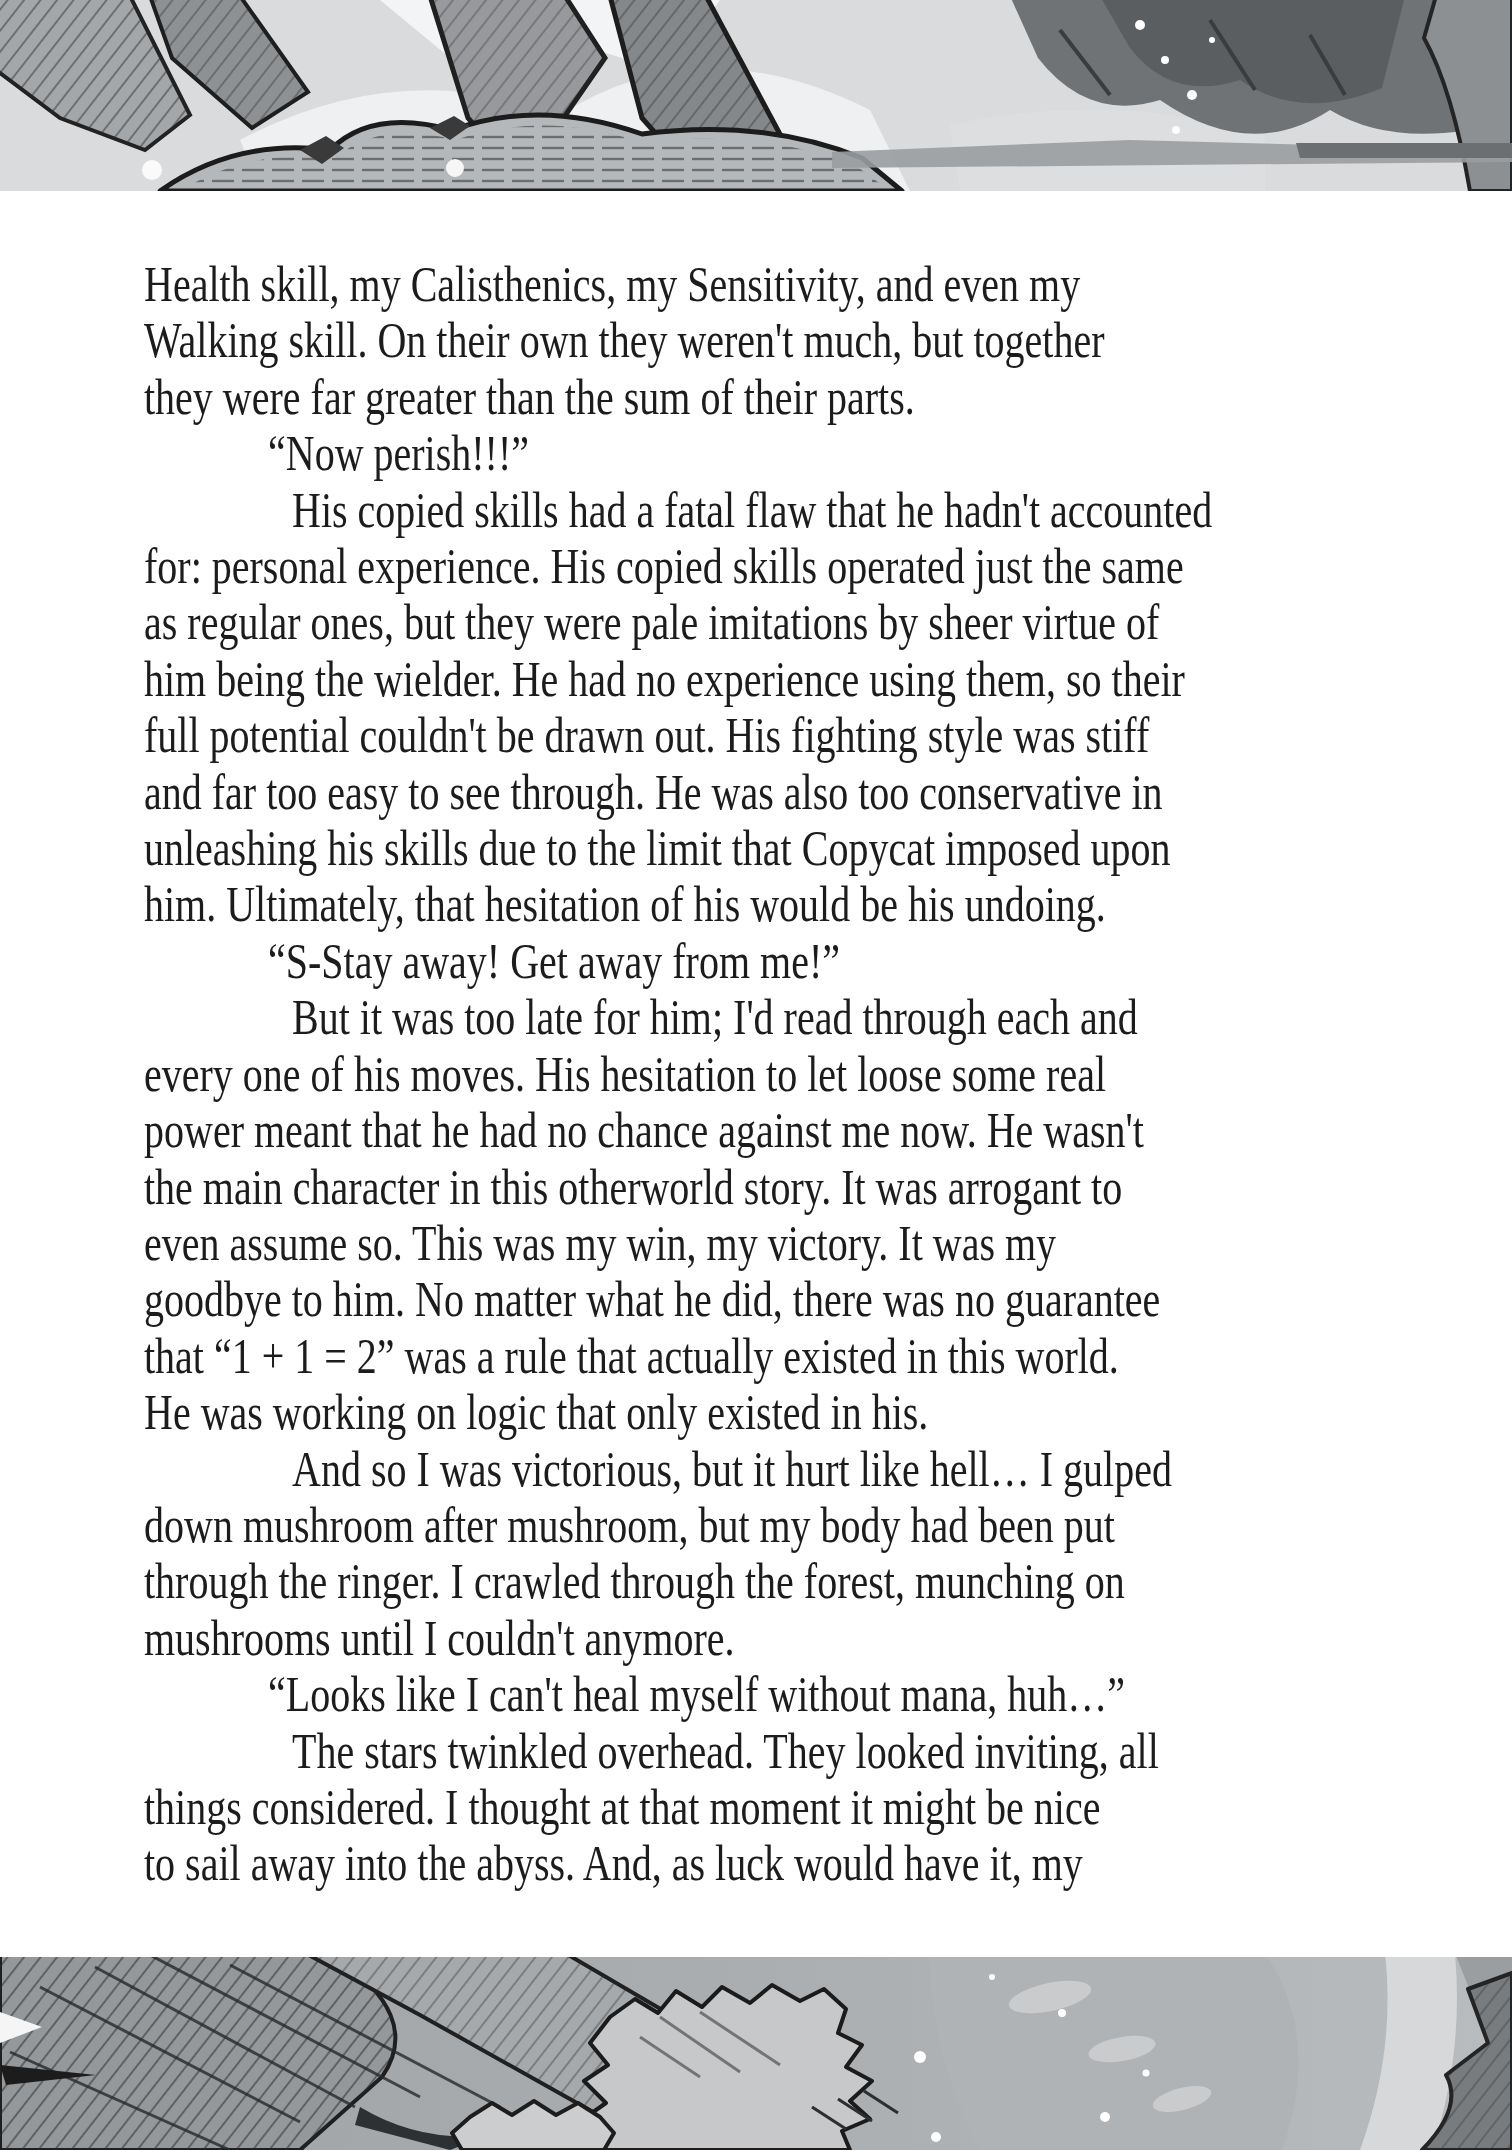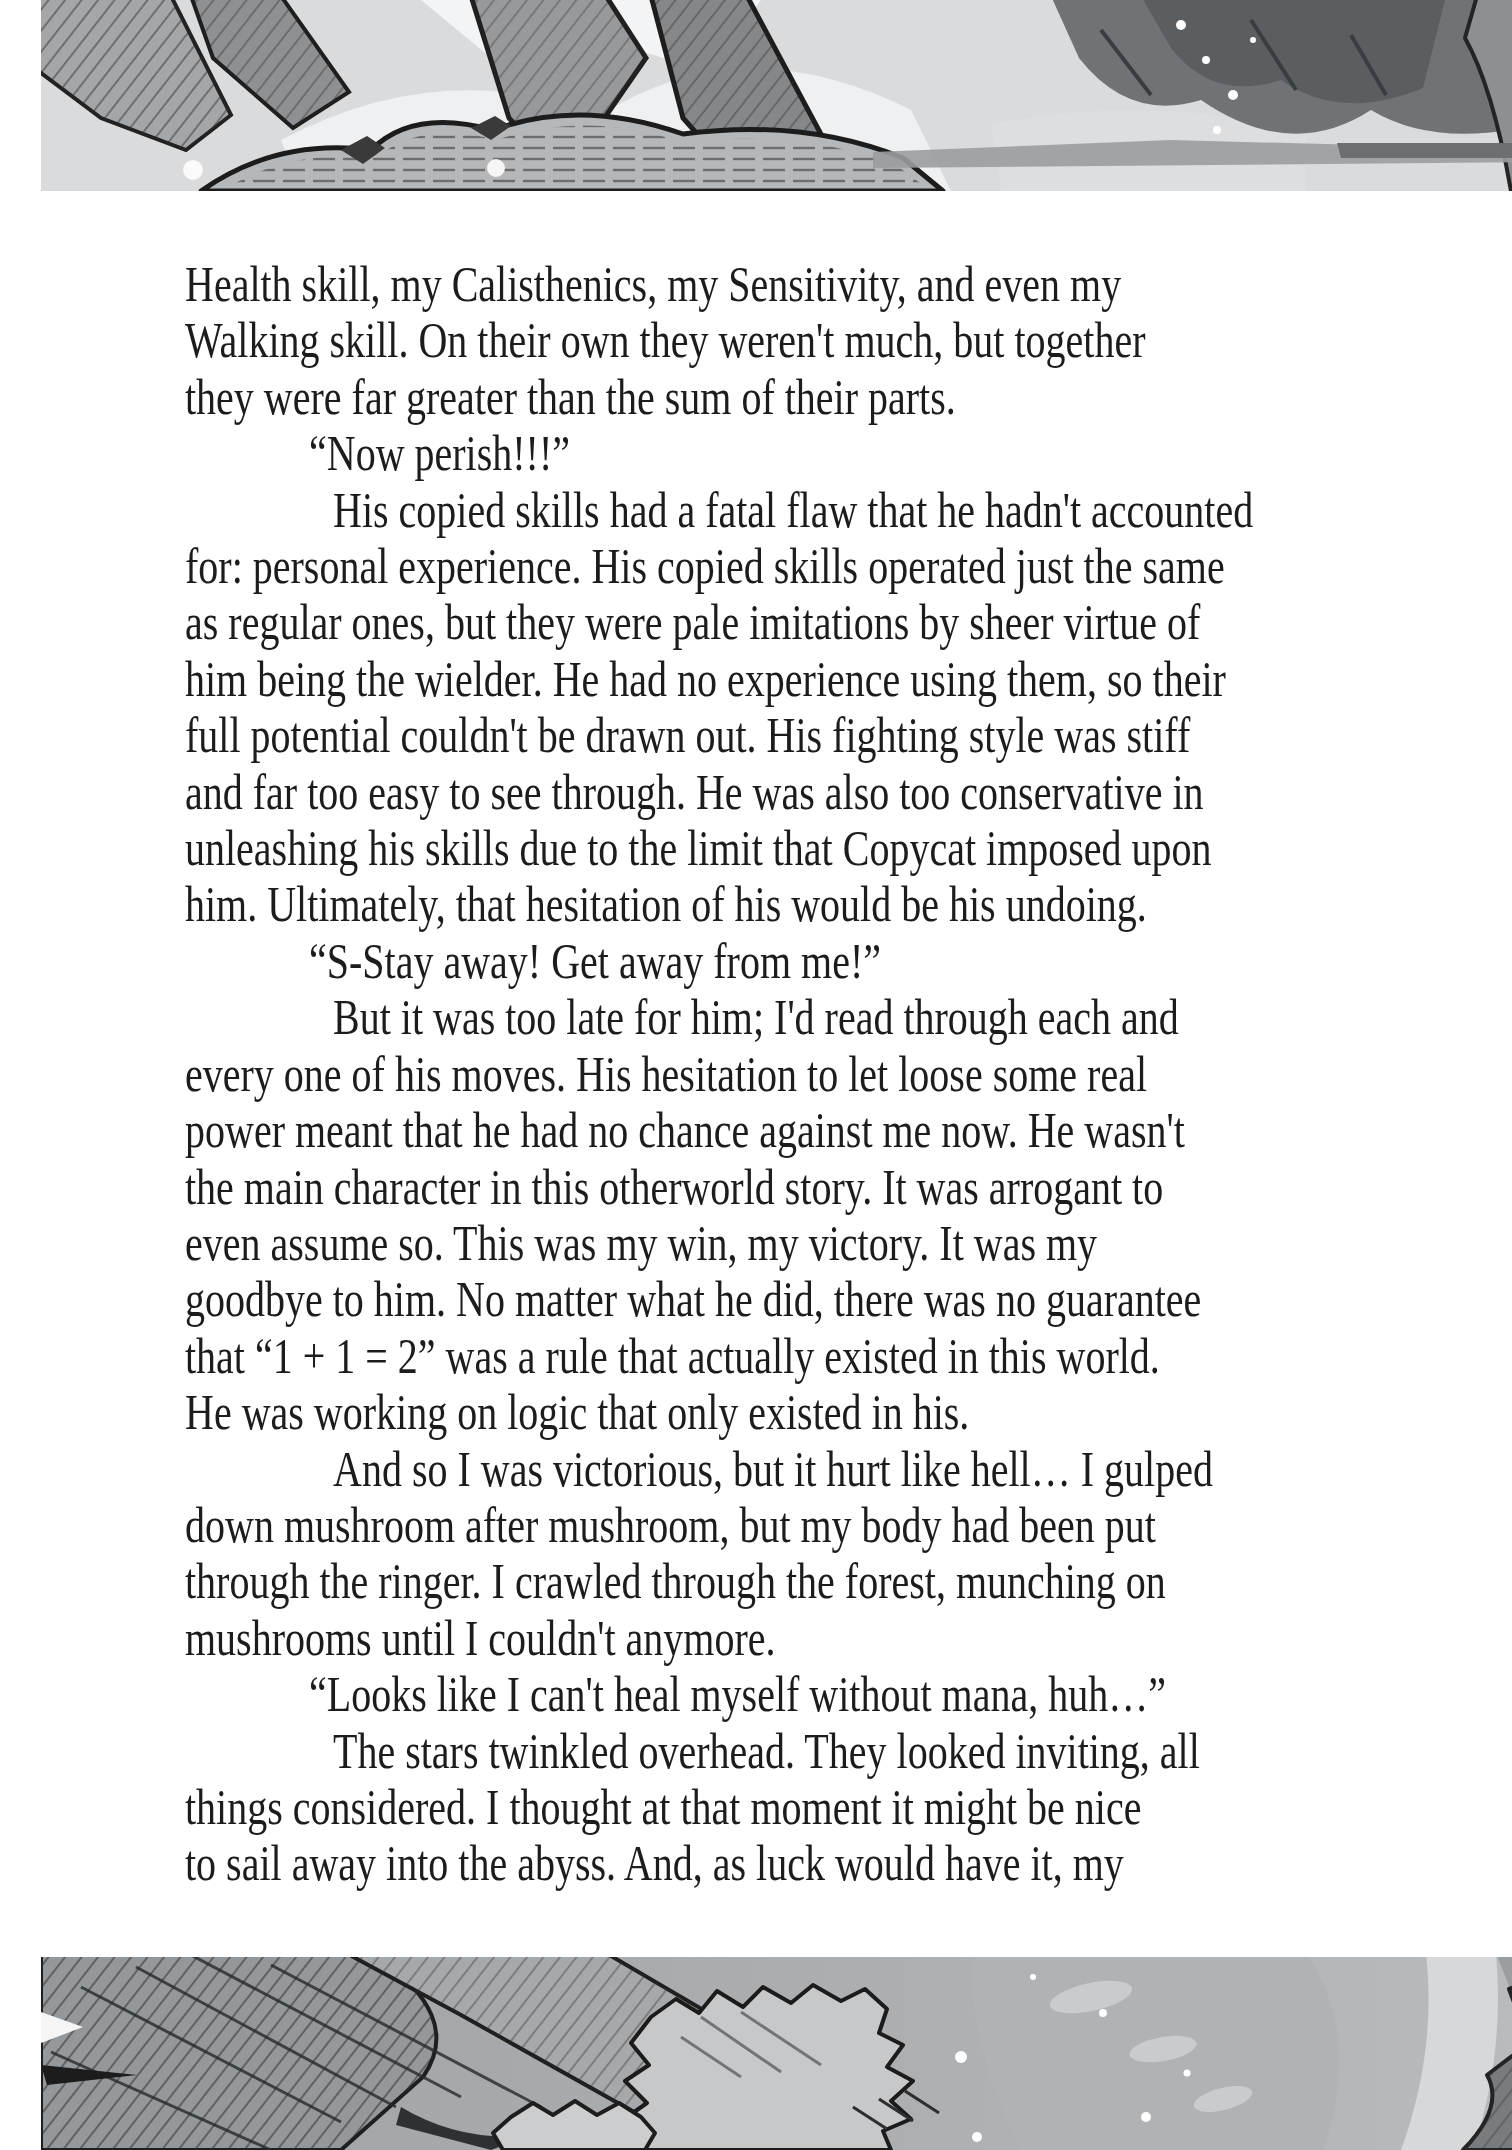--- a/index.html
+++ b/index.html
@@ -1,18 +1,18 @@
 <!DOCTYPE html>
 <html><head>
 <meta charset="utf-8">
 <style>
   html,body{margin:0;padding:0;}
   body{width:1512px;height:2150px;background:#ffffff;overflow:hidden;position:relative;
        font-family:"Liberation Serif", serif;}
-  .page{position:absolute;inset:0;background:#ffffff;margin-left:41px;}
+  .page{position:absolute;inset:0;background:#ffffff;}
   .art{position:absolute;left:0;width:1512px;display:block;}
   .art-top{top:0;height:191px;}
   .art-bottom{top:1957px;height:193px;}
   .text-block{position:absolute;left:144px;top:256px;width:1340px;}
   .line{font-size:50px;line-height:56.4px;color:#1c1c1c;white-space:pre;
         transform:scaleX(0.80);transform-origin:0 0;}
   .line.indent{margin-left:148px;}
   .line.indent-q{margin-left:124px;}
 </style>
 </head>

